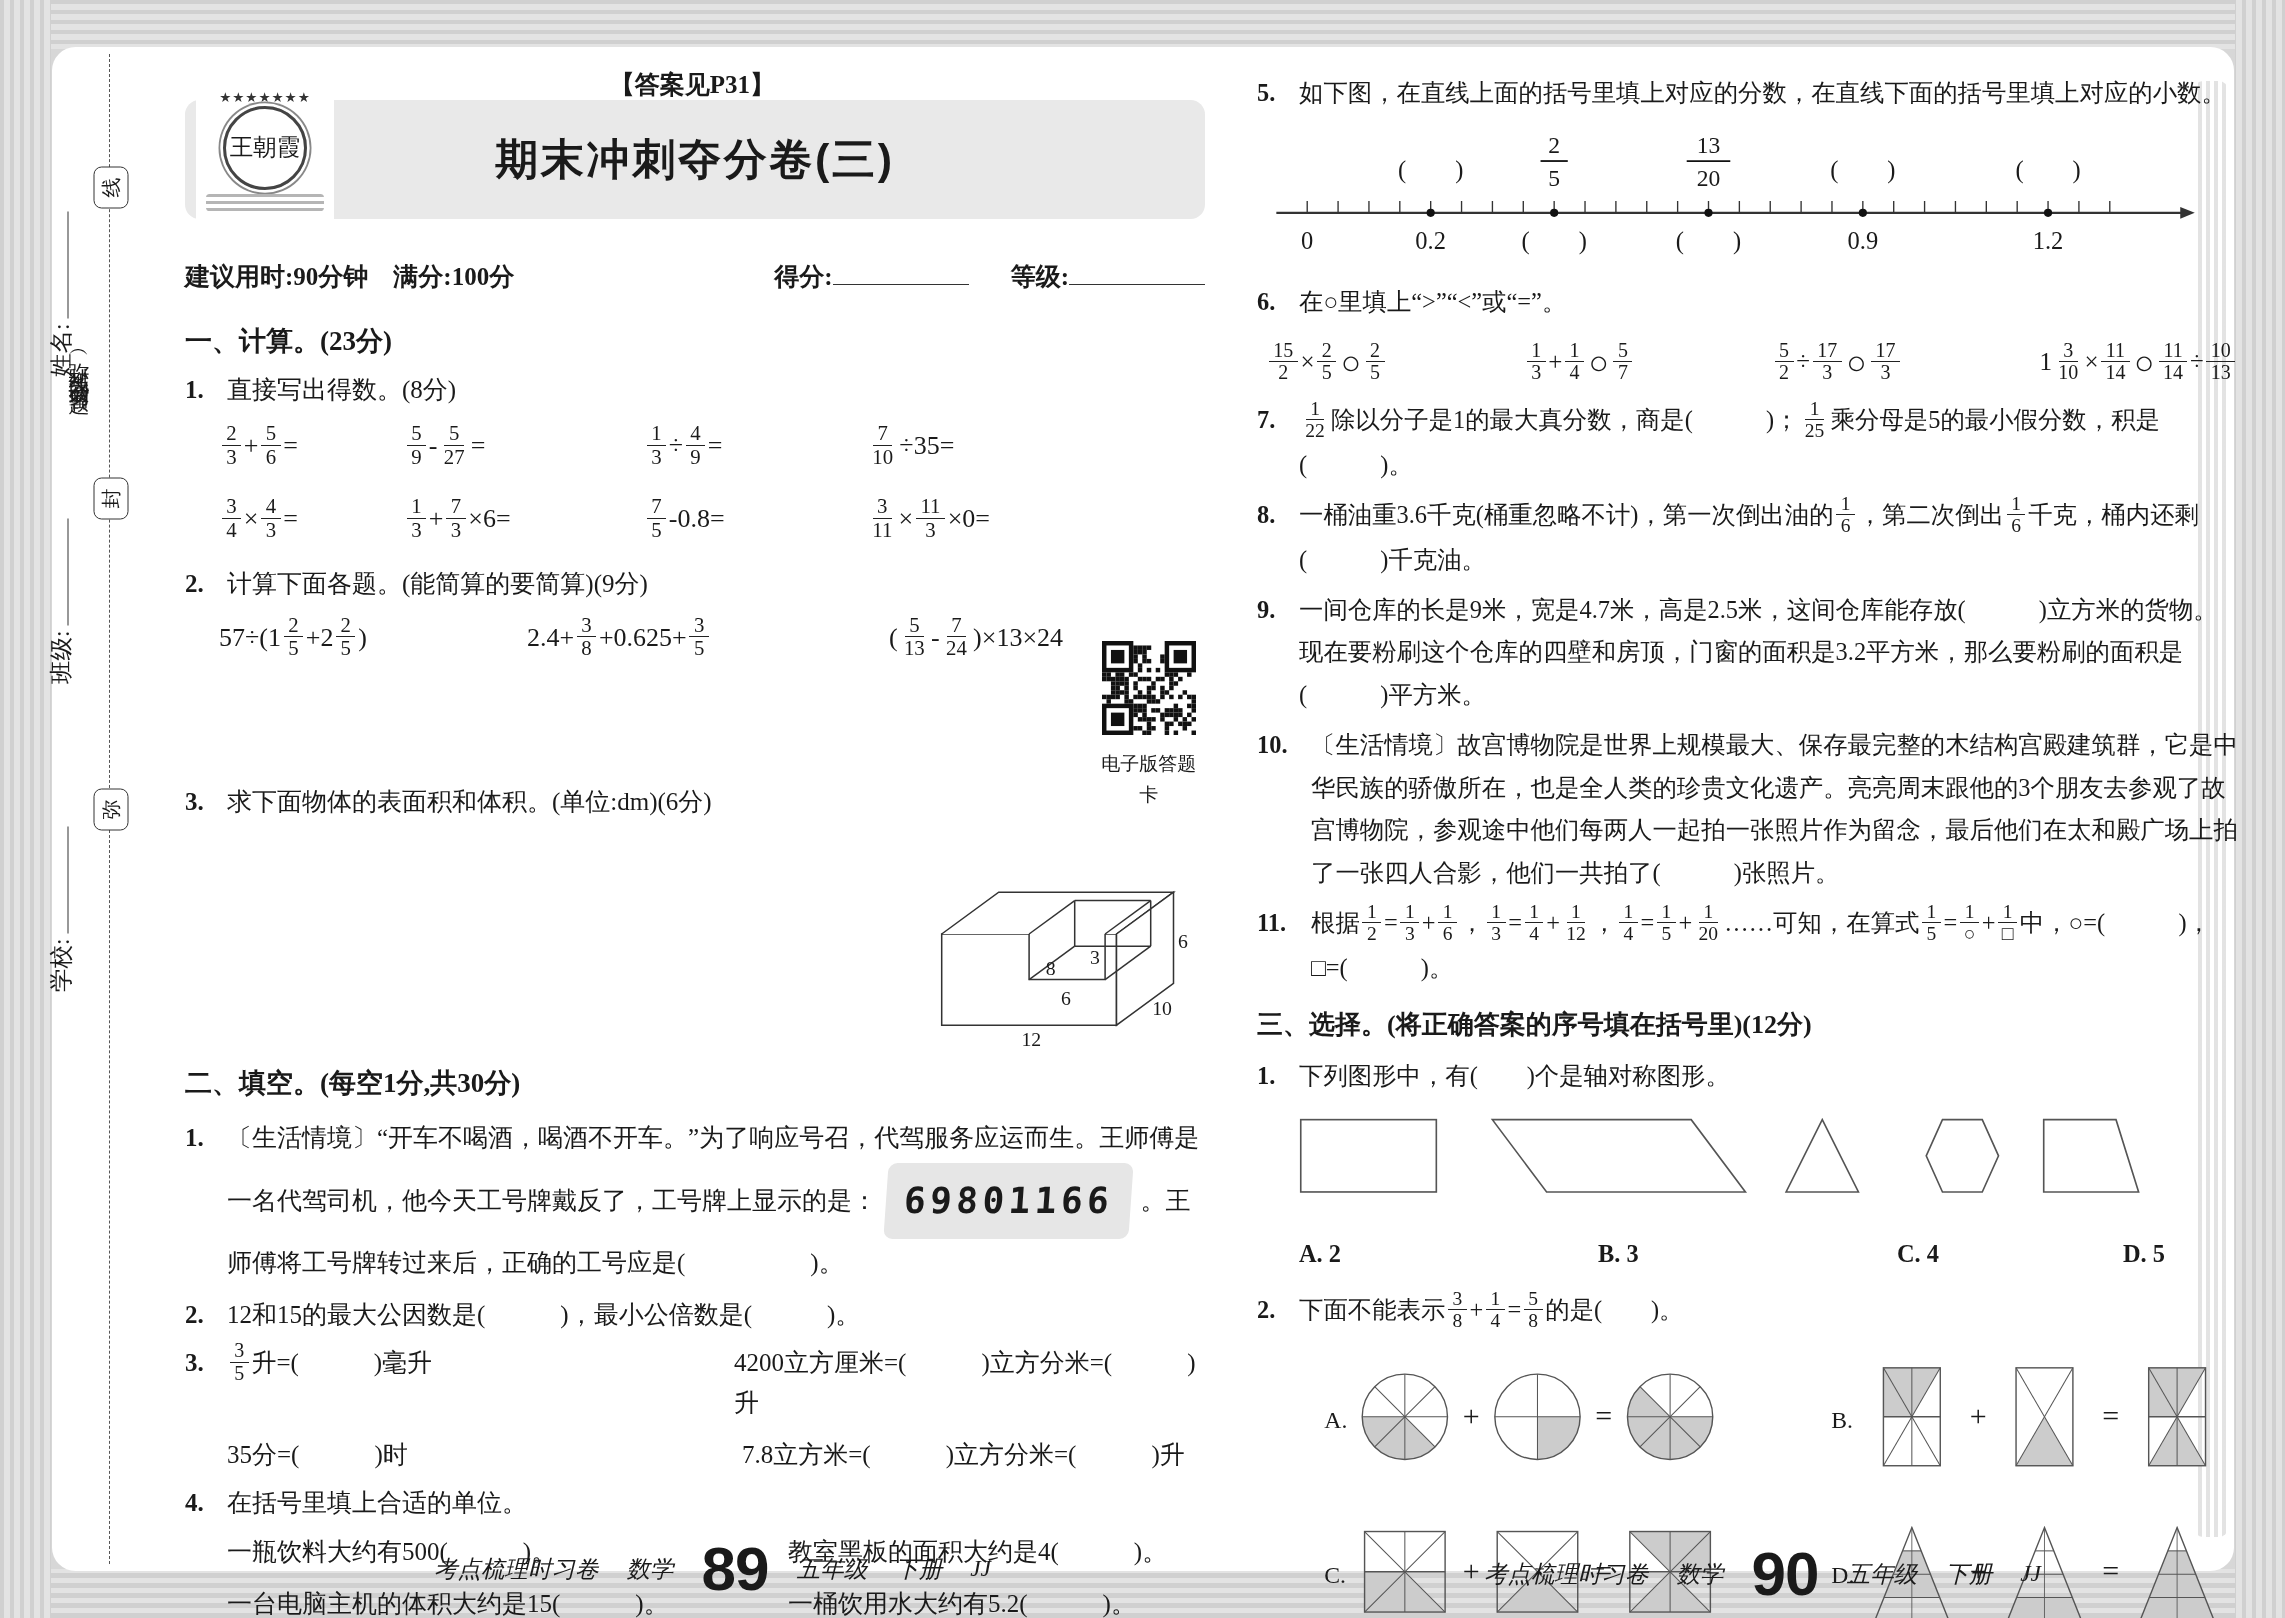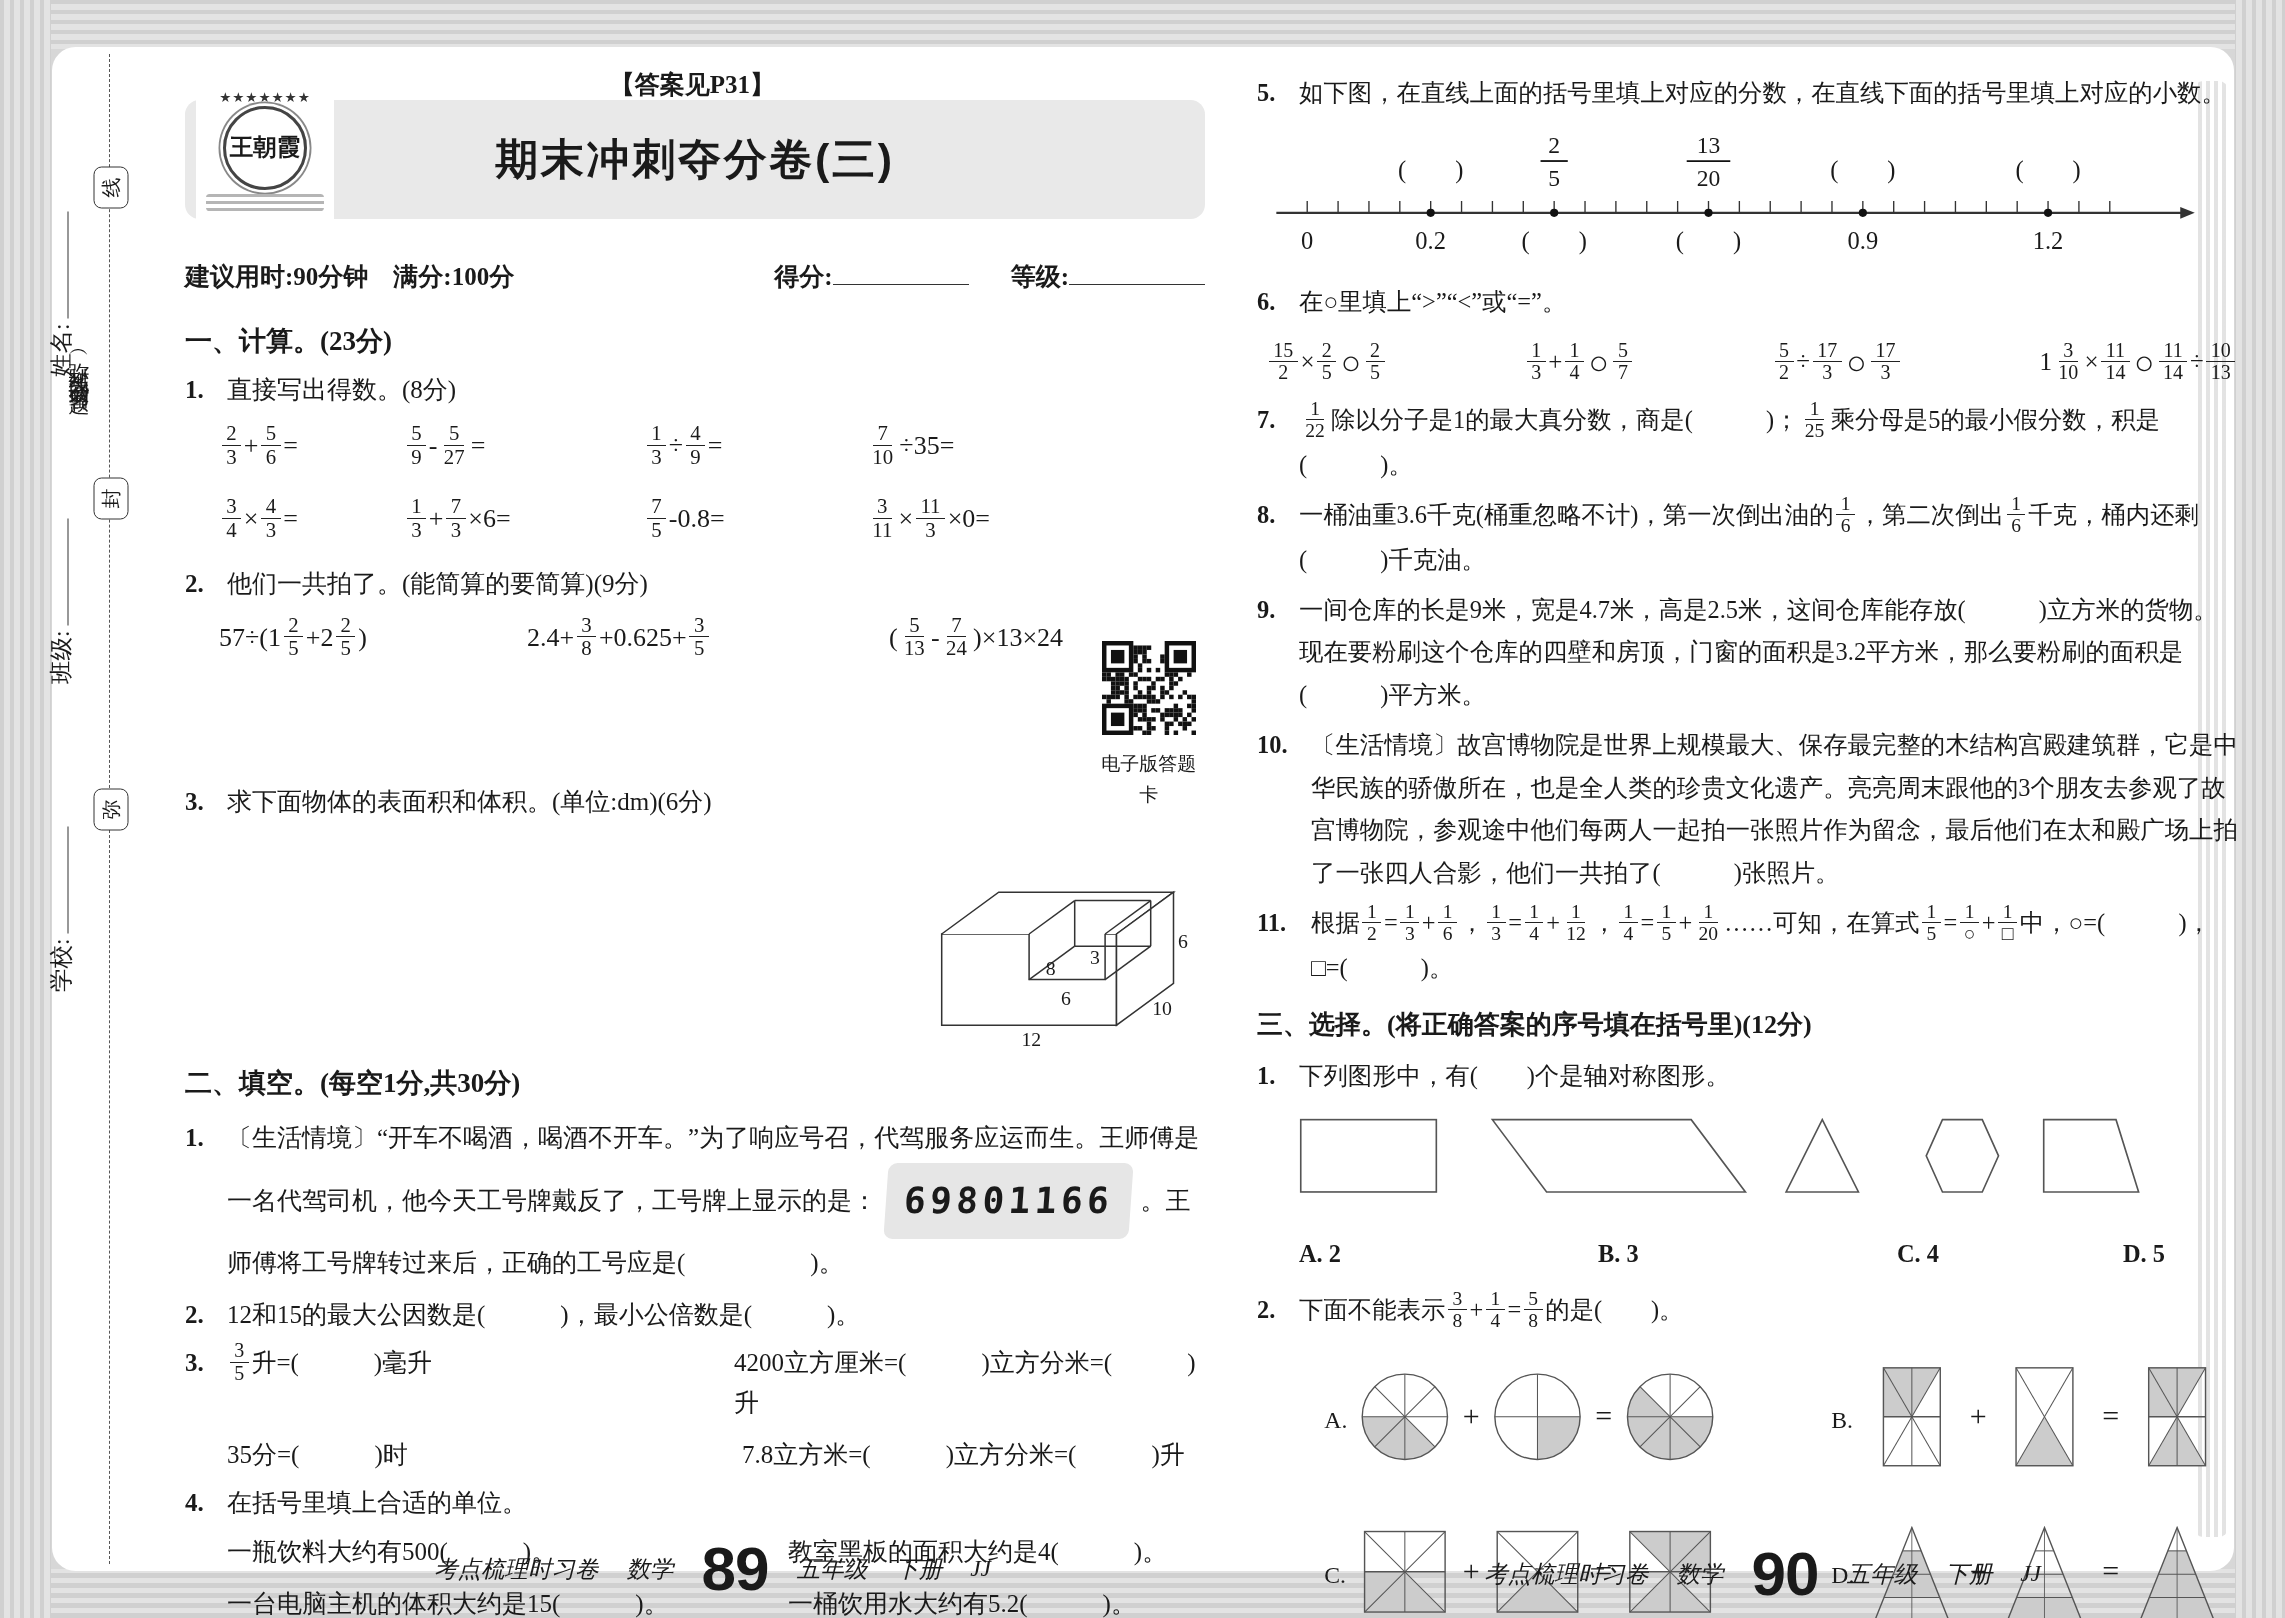--- a/index.html
+++ b/index.html
@@ -39,21 +39,21 @@
   .cmp{font-size:1.35em;vertical-align:-3.6px;padding:0 1.8px;}
   
   .answer-note{text-align:center;font-weight:bold;font-size:25px;padding-right:5.4px;height:31px;}
   .banner{position:relative;height:119px;background:#e9e9e9;border-radius:14.5px;margin-top:3.6px;
     display:flex;align-items:center;justify-content:center;}
   .banner .title{font-weight:bold;font-size:43px;letter-spacing:2.7px;font-family:"Liberation Sans","DejaVu Sans",sans-serif;}
   .logo{position:absolute;left:11px;top:-12.7px;width:138px;height:143px;background:#ffffff;border-radius:11px;
     display:flex;flex-direction:column;align-items:center;justify-content:flex-start;padding-top:3.6px;box-sizing:border-box;}
   .logo .stars{font-size:13.6px;letter-spacing:0.9px;color:#333;line-height:1;}
   .logo .ring{width:78px;height:78px;border:3.6px solid #444;border-radius:50%;display:flex;align-items:center;justify-content:center;margin-top:1.8px;box-shadow:0 0 0 2.7px #fff,0 0 0 4.5px #888;}
-  .logo .ring span{font-size:23.5px;font-weight:bold;}
+  .logo .ring span{font-size:23.5px;font-weight:normal;}
   .logo .waves{width:118px;height:16.3px;margin-top:4.5px;background:repeating-linear-gradient(180deg,#b5b5b5 0 2.7px,transparent 2.7px 7.2px);border-radius:3.6px;}
   .meta-row{display:flex;margin-top:38px;align-items:flex-start;}
   .meta{font-weight:bold;font-size:25px;}
   .scoregrade{margin-left:auto;display:flex;gap:42px;font-weight:bold;}
   .scoregrade .line{display:inline-block;width:136px;border-bottom:1.8px solid #333;height:20px;}
   .qr-wrap{position:absolute;right:1.8px;top:271px;width:109px;text-align:center;}
   .qr-wrap svg{width:94px;height:94px;}
   .qr-cap{font-size:19px;margin-top:1.8px;}
   
   .calc-grid{display:grid;grid-template-columns:185px 240px 222px 258px;margin:14.5px 0 0 34px;row-gap:27px;font-size:26px;width:905px;}
@@ -330,21 +330,21 @@
           <rect x="0" y="56" width="28" height="28" fill="#111"></rect>
           <rect x="4" y="60" width="20" height="20" fill="#fff"></rect>
           <rect x="8" y="64" width="12" height="12" fill="#111"></rect>
         </svg>
       <div class="qr-cap">电子版答题卡</div>
     </div>
   </div>
 
   <div class="prob" style="margin-top:20px;">
     <span class="pnum">2.</span>
-    <span>他们一共拍了。(能简算的要简算)(9分)</span>
+    <span>计算下面各题。(能简算的要简算)(9分)</span>
   </div>
   <div class="calc2-row">
     <span>57÷(1<span class="frac">
           <span class="nu">2</span>
           <span class="de">5</span>
         </span>+2<span class="frac">
           <span class="nu">2</span>
           <span class="de">5</span>
         </span>)</span>
     <span>2.4+<span class="frac">

